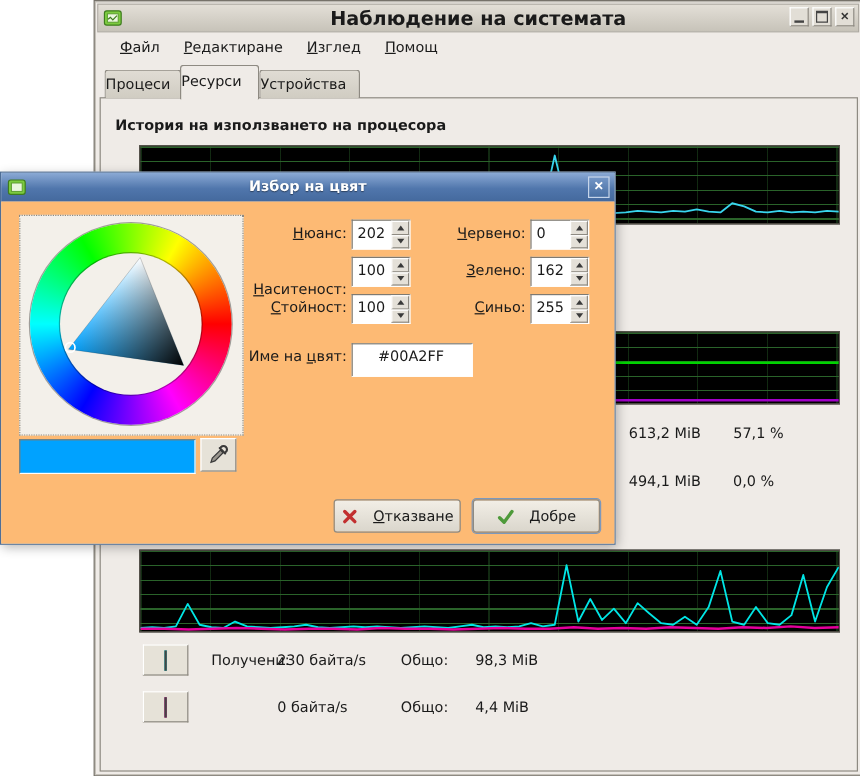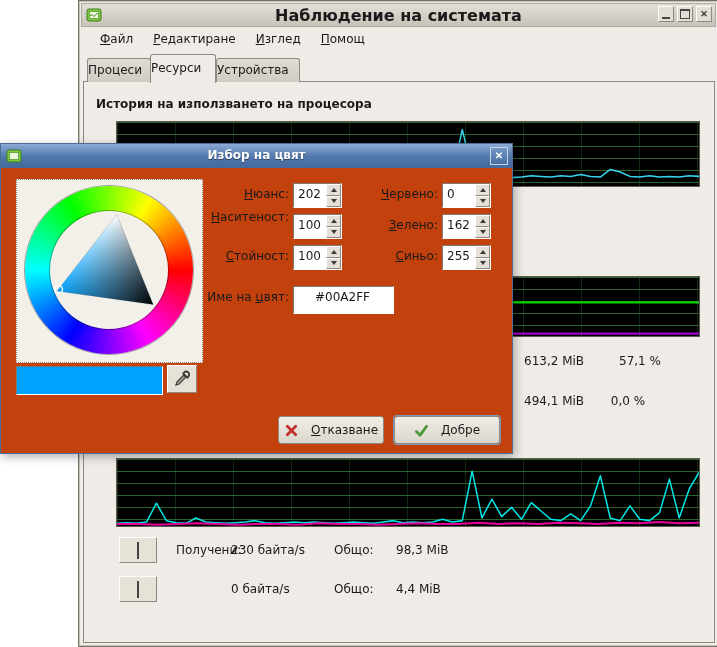--- a/index.html
+++ b/index.html
@@ -48,21 +48,21 @@
   #color-dialog{position:absolute;left:0;top:143px;width:511px;height:309px;background:#EDE9E2;
     border:1px solid #4E6E96;box-shadow:2px 3px 9px rgba(0,0,0,.3);z-index:10}
   .dlg-titlebar{position:absolute;left:0;top:0;right:0;height:24px;
     background:linear-gradient(#8BAAD5,#5076AC 55%,#44699D)}
   .dlg-title{position:absolute;left:0;right:0;top:4px;text-align:center;color:#fff;font-weight:bold;
     text-shadow:0 1px 1px rgba(0,0,0,.45)}
   .dlg-icon{position:absolute;left:5px;top:4px;width:16px;height:16px}
   .dlg-close{position:absolute;right:4px;top:3px;width:18px;height:18px;
     background:linear-gradient(#7396C6,#486FA3);border:1px solid #C6D5EA;color:#fff;
     font-size:10px;font-weight:bold;display:flex;align-items:center;justify-content:center;padding:0;line-height:1}
-  .dlg-body{position:absolute;left:0;top:24px;right:0;bottom:0;background:#c2410c}
+  .dlg-body{position:absolute;left:0;top:24px;right:0;bottom:0;background:#fdba74}
 
   .wheel-frame{position:absolute;left:15px;top:11px;width:185px;height:182px;background:#F3F0EA;border:1px dotted #8E8A82}
   .hue-ring{position:absolute;left:8px;top:6px;width:168px;height:168px;border-radius:50%;
     box-shadow:0 0 0 1px rgba(0,0,0,.35);
     background:conic-gradient(from 0deg,
       hsl(90,100%,50%), hsl(60,100%,50%) 30deg, hsl(30,100%,50%) 60deg, hsl(0,100%,50%) 90deg,
       hsl(330,100%,50%) 120deg, hsl(300,100%,50%) 150deg, hsl(270,100%,50%) 180deg,
       hsl(240,100%,50%) 210deg, hsl(210,100%,50%) 240deg, hsl(180,100%,50%) 270deg,
       hsl(150,100%,50%) 300deg, hsl(120,100%,50%) 330deg, hsl(90,100%,50%) 360deg)}
   .hue-hole{position:absolute;left:33px;top:31px;width:118px;height:118px;border-radius:50%;
@@ -141,21 +141,21 @@
 
   <div class="chart" style="left:37px;top:275px;width:582px;height:59px">
     <svg viewBox="0 0 580 57" preserveAspectRatio="none">
       <polyline fill="none" stroke-width="2" stroke="#00D400" points="0.0,24.5 580.0,24.5"></polyline>
       <polyline fill="none" stroke-width="2" stroke="#A000C8" points="0.0,54.7 580.0,54.7"></polyline>
     </svg>
   </div>
 
   <div class="statrow" style="top:352px">
     <span class="lg" style="left:445px">613,2 MiB</span>
-    <span class="lg" style="left:540px;width:58px;">57,1 %</span>
+    <span class="lg" style="left:516px;width:58px;text-align:right">57,1 %</span>
   </div>
   <div class="statrow" style="top:392px">
     <span class="lg" style="left:445px">494,1 MiB</span>
     <span class="lg" style="left:520px;width:58px;text-align:center">0,0 %</span>
   </div>
 
   <div class="chart" style="left:37px;top:457px;width:582px;height:67px">
     <svg viewBox="0 0 580 65" preserveAspectRatio="none">
       <polyline fill="none" stroke-width="1.5" stroke-linejoin="round" stroke="#00E5E5" points="0.0,62.4 9.8,61.8 19.7,62.4 29.5,61.1 39.3,42.9 49.2,59.8 59.0,61.8 68.8,62.4 78.6,57.2 88.5,61.1 98.3,61.8 108.1,62.4 118.0,61.8 127.8,61.1 137.6,59.8 147.5,61.8 157.3,62.4 167.1,61.8 176.9,61.1 186.8,61.8 196.6,61.1 206.4,61.8 216.3,62.4 226.1,61.8 235.9,61.1 245.8,61.8 255.6,62.4 265.4,61.1 275.3,59.8 285.1,61.8 294.9,61.1 304.7,61.8 314.6,61.1 324.4,58.5 334.2,61.1 344.1,59.8 353.9,11.7 363.7,57.2 373.6,39.0 383.4,55.9 393.2,46.8 403.1,58.5 412.9,42.3 422.7,50.7 432.5,58.5 442.4,59.8 452.2,53.3 462.0,59.8 471.9,45.5 481.7,16.3 491.5,57.2 501.4,59.8 511.2,45.5 521.0,58.5 530.8,59.8 540.7,52.0 550.5,19.5 560.3,57.2 570.2,29.3 580.0,13.0"></polyline>
       <polyline fill="none" stroke-width="2" stroke="#E5009B" points="0.0,63.0 20.0,63.0 40.0,63.7 60.0,63.0 80.0,62.4 100.0,63.0 120.0,63.7 140.0,63.0 160.0,63.0 180.0,63.7 200.0,62.4 220.0,63.0 240.0,63.0 260.0,63.7 280.0,63.0 300.0,62.4 320.0,63.0 340.0,63.0 360.0,61.8 380.0,63.0 400.0,62.4 420.0,63.0 440.0,61.8 460.0,62.4 480.0,63.0 500.0,61.8 520.0,62.4 540.0,61.1 560.0,62.4 580.0,61.8"></polyline>
@@ -226,21 +226,21 @@
 
     <div class="flabel" style="left:178px;top:15px;width:110px"><span></span><u>Н</u><span>юанс:</span></div>
     <div class="spin" style="left:292px;top:15px">
       <span class="spin-val">202</span>
       <span class="spin-btns">
           <span class="sb up"></span>
           <span class="sb dn"></span>
         </span>
     </div>
 
-    <div class="flabel" style="left:178px;top:38px;width:110px"><span></span><u>Н</u><span>аситеност:</span></div>
+    <div class="flabel" style="left:178px;top:62px;width:110px"><span></span><u>Н</u><span>аситеност:</span></div>
     <div class="spin" style="left:292px;top:46px">
       <span class="spin-val">100</span>
       <span class="spin-btns">
           <span class="sb up"></span>
           <span class="sb dn"></span>
         </span>
     </div>
 
     <div class="flabel" style="left:178px;top:77px;width:110px"><span></span><u>С</u><span>тойност:</span></div>
     <div class="spin" style="left:292px;top:77px">

